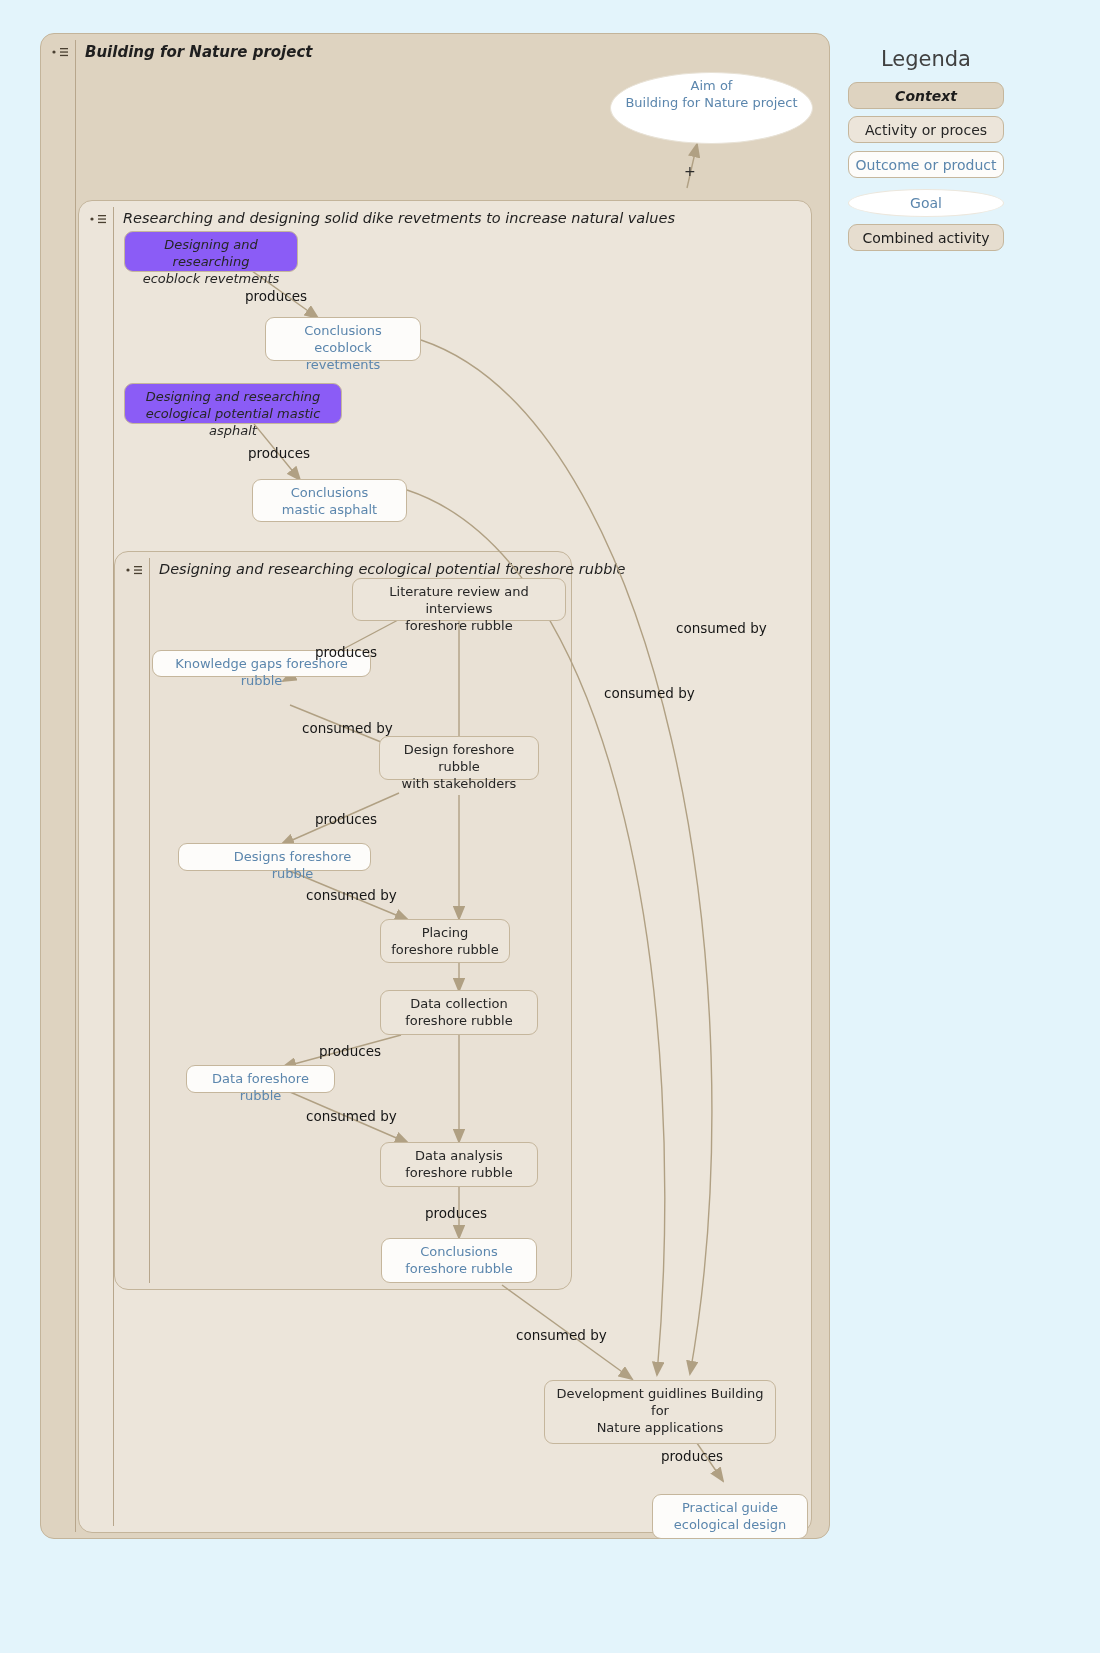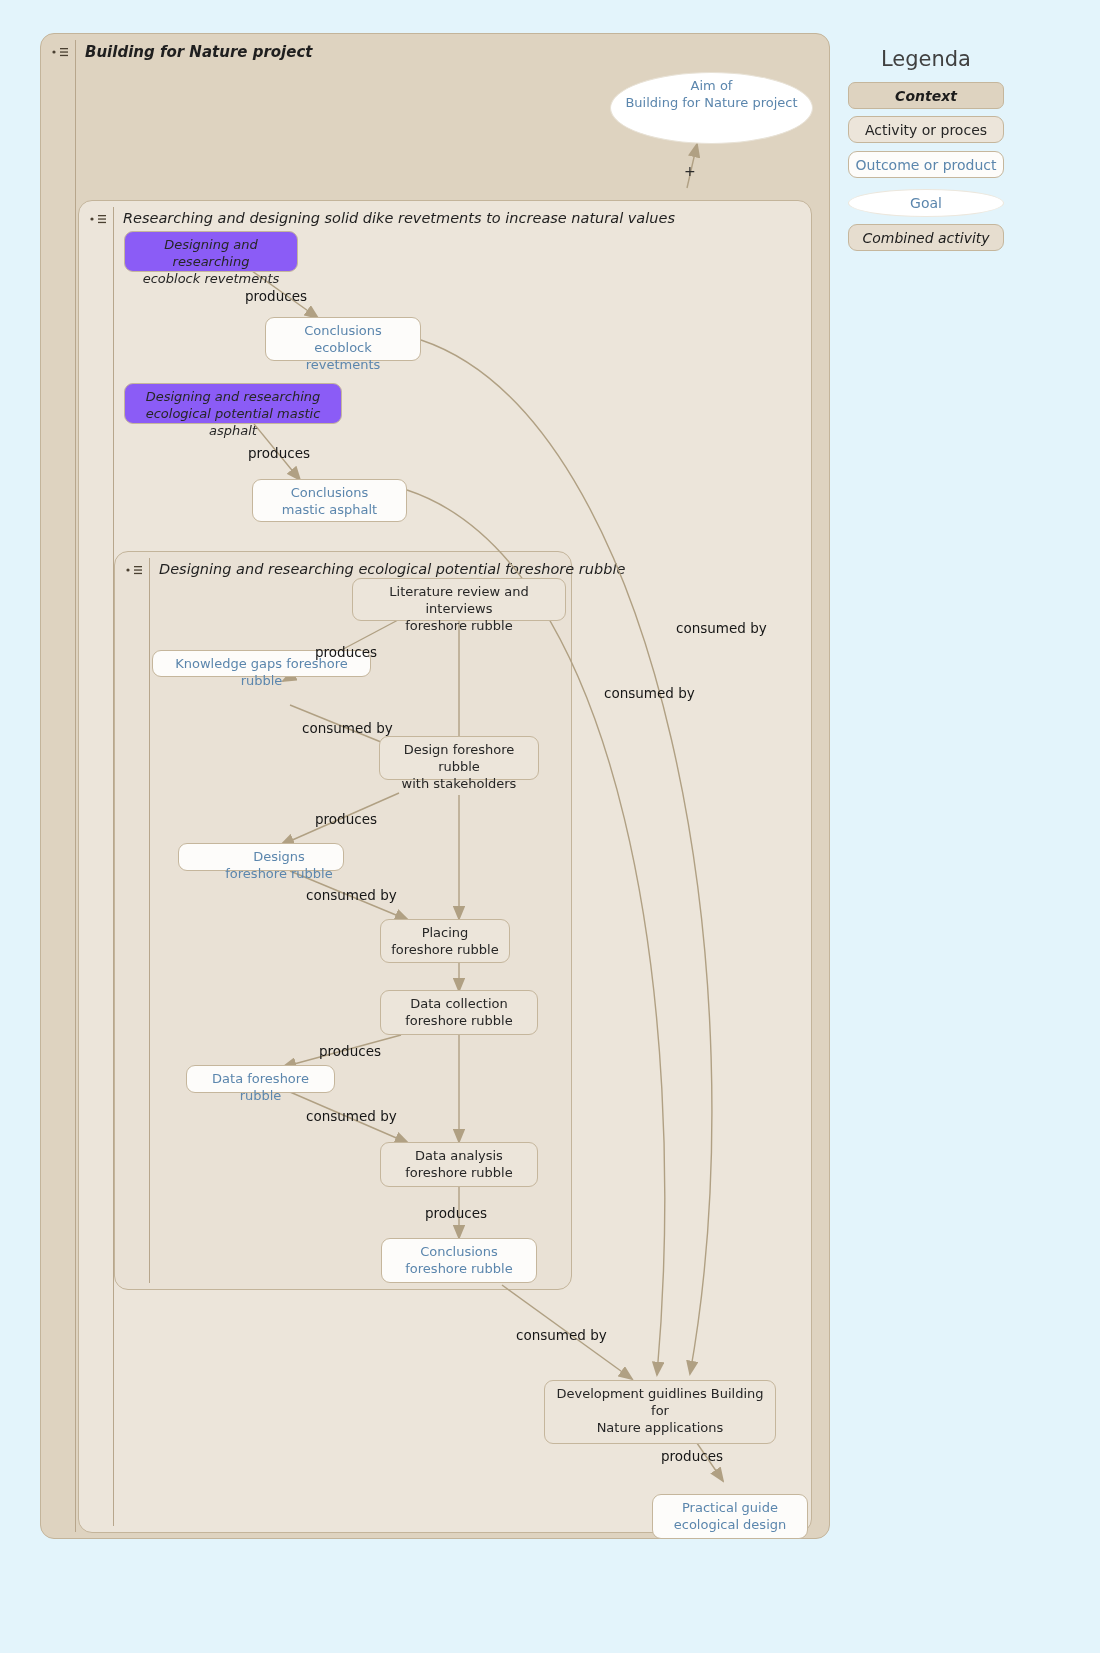--- a/index.html
+++ b/index.html
@@ -96,21 +96,21 @@
     display:flex;align-items:center;justify-content:center;
     font-size:14px;
     border-radius:9px;
     border:1px solid #c5b69c;
     height:27px;
   }
   .lg-context{background:#ded3c0;color:#1c1c1c;font-weight:bold;font-style:italic;}
   .lg-activity{background:#ece5da;color:#262626;}
   .lg-product{background:#fdfcfa;color:#5b86ad;}
   .lg-goal{background:#ffffff;color:#5b86ad;border:1px solid #ece7dd;border-radius:50%;}
-  .lg-combined{background:#e6ddcf;color:#1c1c1c;font-style:italic;}
+  .lg-combined{background:#e6ddcf;color:#1c1c1c;}
 
   svg.edges{position:absolute;left:0;top:0;width:1100px;height:1653px;pointer-events:none;}
 </style>
 </head>
 <body>
 
 <div id="stage">
 
   <div class="container lvl1" style="left:40px;top:33px;width:790px;height:1506px;">
     <div class="c-bar"></div>
@@ -237,21 +237,21 @@
     <span>Knowledge gaps foreshore rubble</span>
   </div>
 
   <div class="node activity" style="left:379px;top:736px;width:160px;height:44px;">
     <div>
       <span>Design foreshore rubble</span><br>
       <span>with stakeholders</span>
     </div>
   </div>
 
-  <div class="node product" style="left:178px;top:843px;width:166px;height:28px;padding-left:46px;">
+  <div class="node product" style="left:178px;top:843px;width:193px;height:28px;padding-left:46px;">
     <span>Designs foreshore rubble</span>
   </div>
 
   <div class="node activity" style="left:380px;top:919px;width:130px;height:44px;">
     <div>
       <span>Placing</span><br>
       <span>foreshore rubble</span>
     </div>
   </div>
 
@@ -317,21 +317,21 @@
   <div class="elabel" style="left:516px;top:1327px;">consumed by</div>
 
   <div class="elabel" style="left:604px;top:685px;">consumed by</div>
 
   <div class="elabel" style="left:676px;top:620px;">consumed by</div>
 
   <div class="elabel" style="left:661px;top:1448px;">produces</div>
 
   <div class="legend-title" style="left:848px;top:47px;width:156px;">Legenda</div>
 
-  <div class="legend-item lg-context" style="left:848px;top:82px;width:156px;border-radius:7px;">
+  <div class="legend-item lg-context" style="left:848px;top:82px;width:156px;">
     <span>Context</span>
   </div>
 
   <div class="legend-item lg-activity" style="left:848px;top:116px;width:156px;">
     <span>Activity or proces</span>
   </div>
 
   <div class="legend-item lg-product" style="left:848px;top:151px;width:156px;">
     <span>Outcome or product</span>
   </div>

